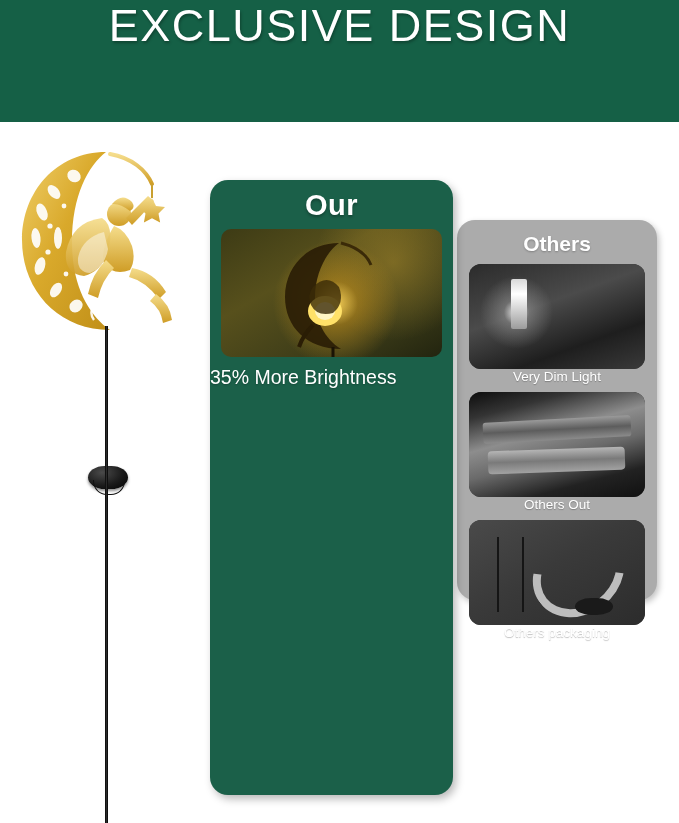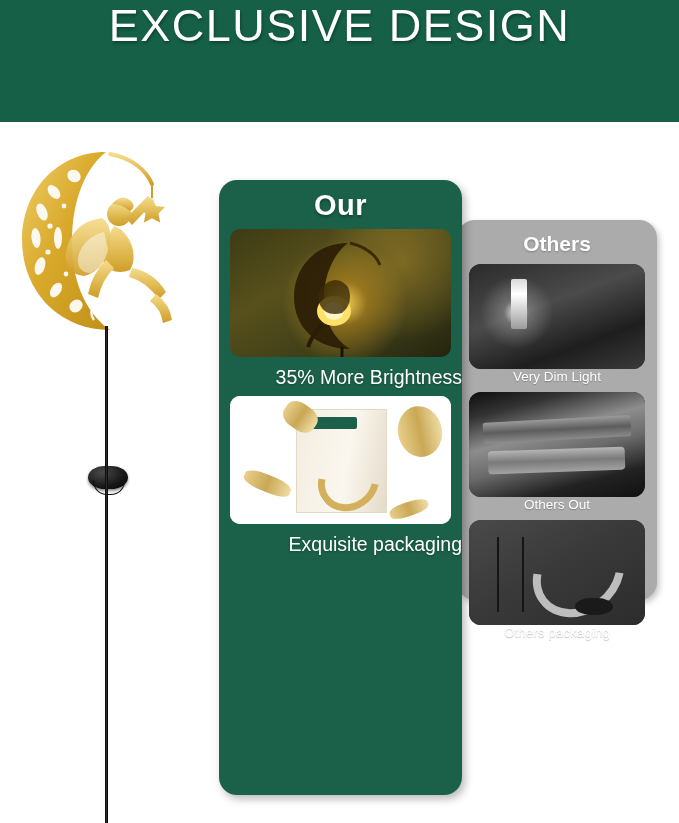--- a/index.html
+++ b/index.html
@@ -69,38 +69,38 @@
     border-radius:12px;overflow:hidden;position:relative;
     background:#2a2a2a;
   }
   .others-caption{
     color:#ffffff;font-size:13.5px;text-align:center;
     margin-top:0;text-shadow:0 1px 1px rgba(0,0,0,.25);
   }
 
   
   #our-panel{
-    position:absolute;left:219px;top:180px;width:243px;height:615px;
+    position:absolute;left:210px;top:180px;width:243px;height:615px;
     background:#1b6049;
     border-radius:18px;
     box-shadow:3px 4px 8px rgba(0,0,0,.28);
   }
   #our-title{
     color:#ffffff;font-size:29px;font-weight:bold;
     text-align:center;margin-top:9px;letter-spacing:.5px;
     text-shadow:0 2px 3px rgba(0,0,0,.30);
   }
   .our-item{margin-top:7px;}
   .our-photo{
     width:221px;height:128px;margin:0 auto;
     border-radius:10px;overflow:hidden;position:relative;
   }
   .our-photo.white{background:#ffffff;}
   .our-caption{
-    color:#ffffff;font-size:19.5px;text-align:right;
+    color:#ffffff;font-size:19.5px;text-align:left;
     margin-top:9px;text-shadow:0 1px 2px rgba(0,0,0,.25);
   }
 
   
   .night-scene{
     position:absolute;inset:0;
     background:
       radial-gradient(circle at 52% 58%, rgba(255,214,90,.95) 0%, rgba(220,160,30,.45) 16%, rgba(90,78,20,0) 46%),
       radial-gradient(circle at 78% 26%, rgba(200,160,50,.40) 0%, rgba(60,56,18,0) 40%),
       linear-gradient(150deg,#3d3b15 0%,#57501c 35%,#3a3a18 75%,#22240f 100%);
@@ -300,27 +300,13 @@
         <path d="M120 14 C136 18 146 26 150 36" stroke="#3a2a08" stroke-width="3" fill="none"></path>
         <path d="M92 58 q14 -14 26 0 q6 16 -6 26 q-16 4 -22 -8 q-4 -10 2 -18 z" fill="#3a2a08" opacity=".8"></path>
         <path d="M92 96 q-10 10 -14 22" stroke="#2a1d05" stroke-width="4" fill="none"></path>
         <path d="M112 118 l0 10" stroke="#1a1305" stroke-width="3"></path>
       </svg>
     </div>
     <div class="our-caption">35% More Brightness</div>
   </div>
 
 
-  <div class="our-item">
-    <div class="our-photo white">
-      <div class="box-scene"></div>
-      <div class="ribbon r2"></div>
-      <div class="pkg-box">
-        <div class="pkg-logo"></div>
-        <div class="pkg-moon"></div>
-      </div>
-      <div class="ribbon r3"></div>
-      <div class="ribbon r1"></div>
-      <div class="ribbon r4"></div>
-    </div>
-    <div class="our-caption">Exquisite packaging</div>
-  </div>
 </div>
 
 </body></html>

